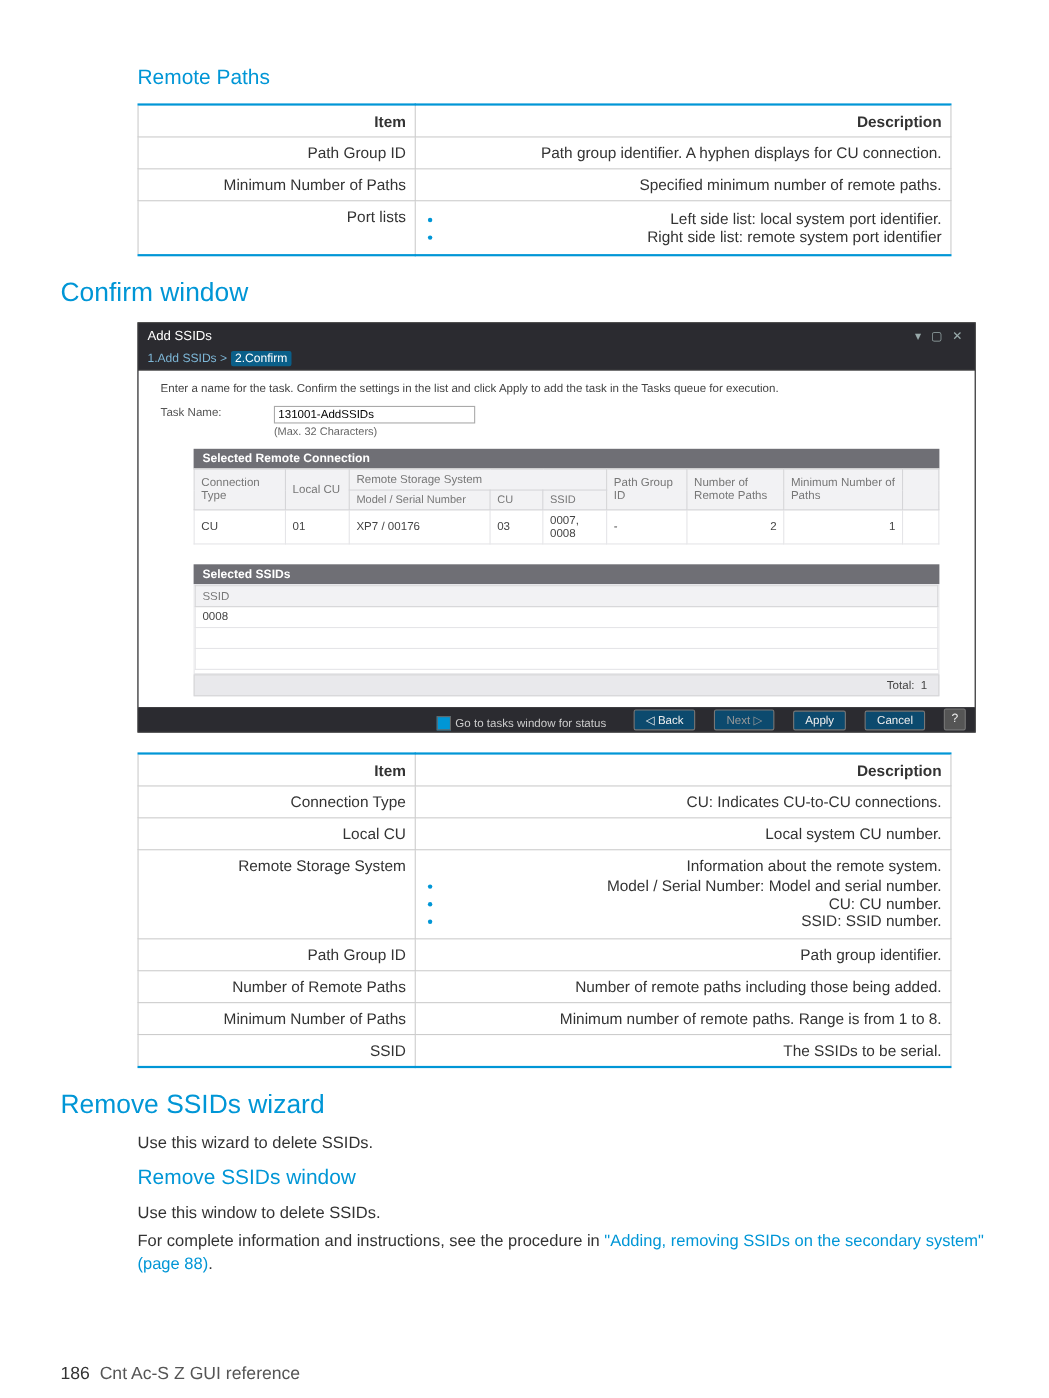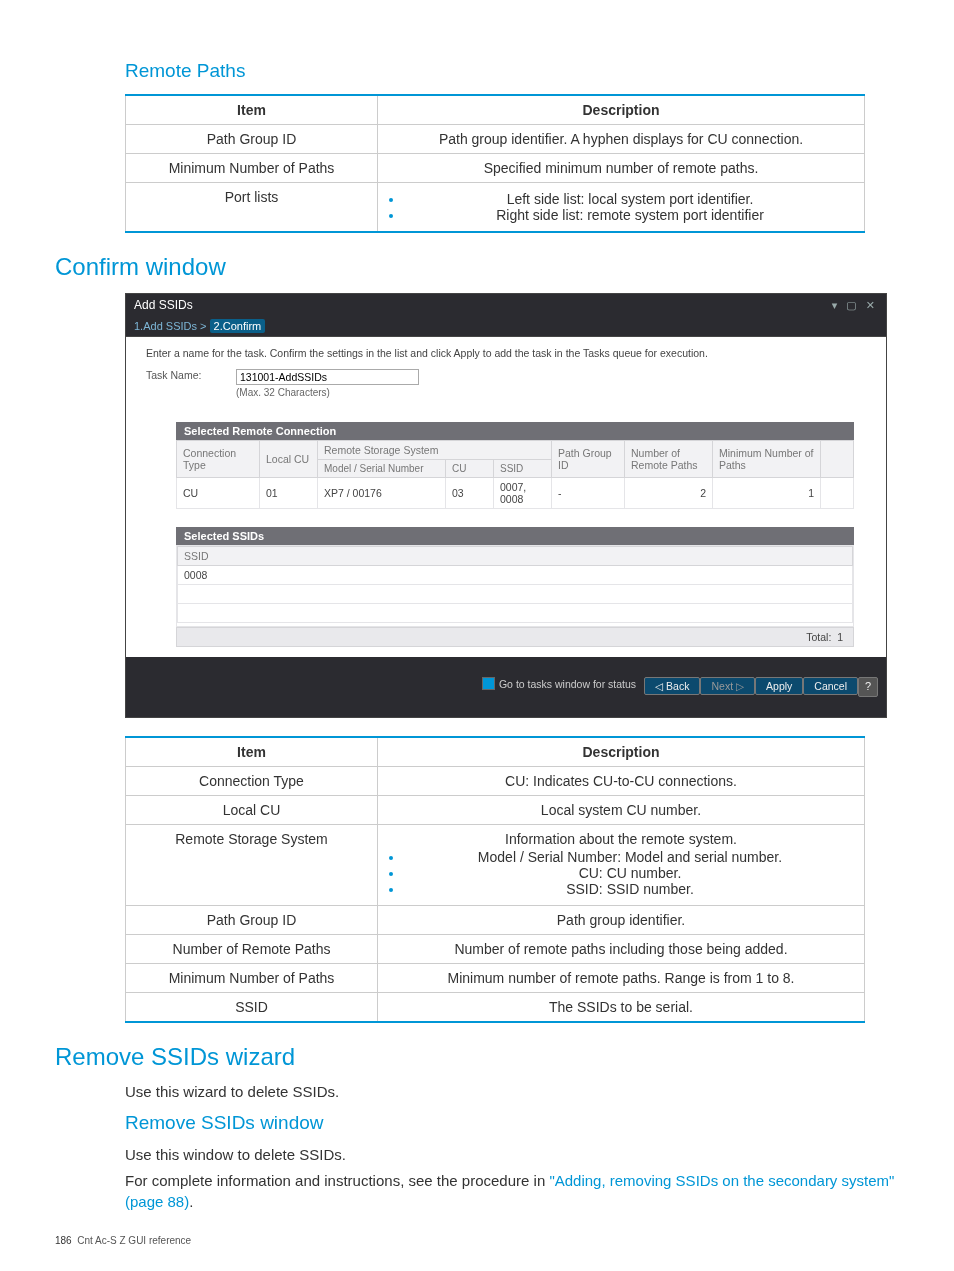--- a/index.html
+++ b/index.html
@@ -44,21 +44,21 @@
     margin: 12px 0 12px 70px;
     border-collapse: collapse;
     border-top: 2px solid #0096d6;
     border-bottom: 2px solid #0096d6;
     font-size: 14px;
   }
   table.doc th, table.doc td {
     border: 1px solid #ccc;
     padding: 6px 8px;
     vertical-align: top;
-    text-align: center;
+    text-align: right;
   }
   table.doc th {
     font-weight: bold;
     background: #fff;
     border-top: none;
   }
   table.doc tr:last-child td {
     border-bottom: none;
   }
   table.doc ul {
@@ -111,22 +111,22 @@
     padding: 10px 20px 0 20px;
   }
   .shot-instr {
     font-size: 10.5px;
     color: #444;
     margin-bottom: 10px;
   }
   .task-row {
     display: flex;
     align-items: flex-start;
-    gap: 20px;
-    margin-bottom: 24px;
+    gap: 33px;
+    margin-bottom: 10px;
     font-size: 10.5px;
   }
   .task-row .lbl {
     width: 70px;
     color: #555;
   }
   .task-row input {
     border: 1px solid #aaa;
     font-size: 10.5px;
     padding: 1px 3px;
@@ -176,25 +176,25 @@
   .total-bar {
     background: #e9e9ec;
     text-align: right;
     padding: 3px 10px;
     font-size: 10.5px;
     color: #444;
     border: 1px solid #d5d5d8;
   }
   .shot-footer {
     background: #2b2b30;
-    padding: 20px 8px;
+    padding: 1px 8px;
     display: flex;
     justify-content: flex-end;
-    align-items: flex-start;
-    gap: 0;
+    align-items: flex-end;
+    gap: 17px;
   }
   .shot-footer .chk {
     display: flex;
     align-items: center;
     gap: 4px;
     color: #ccc;
     font-size: 10.5px;
     margin-right: 8px;
   }
   .shot-footer .chk .box {
@@ -221,23 +221,23 @@
     border-radius: 2px;
     width: 18px;
     height: 18px;
     text-align: center;
     line-height: 16px;
     font-size: 11px;
   }
 
   .page-footer {
     position: absolute;
-    bottom: 25px;
+    bottom: 12px;
     left: 55px;
-    font-size: 10px;
+    font-size: 16px;
     color: #555;
   }
   .page-footer .num {
     color: #333;
   }
 </style>
 </head>
 <body>
 
 <div class="page">

